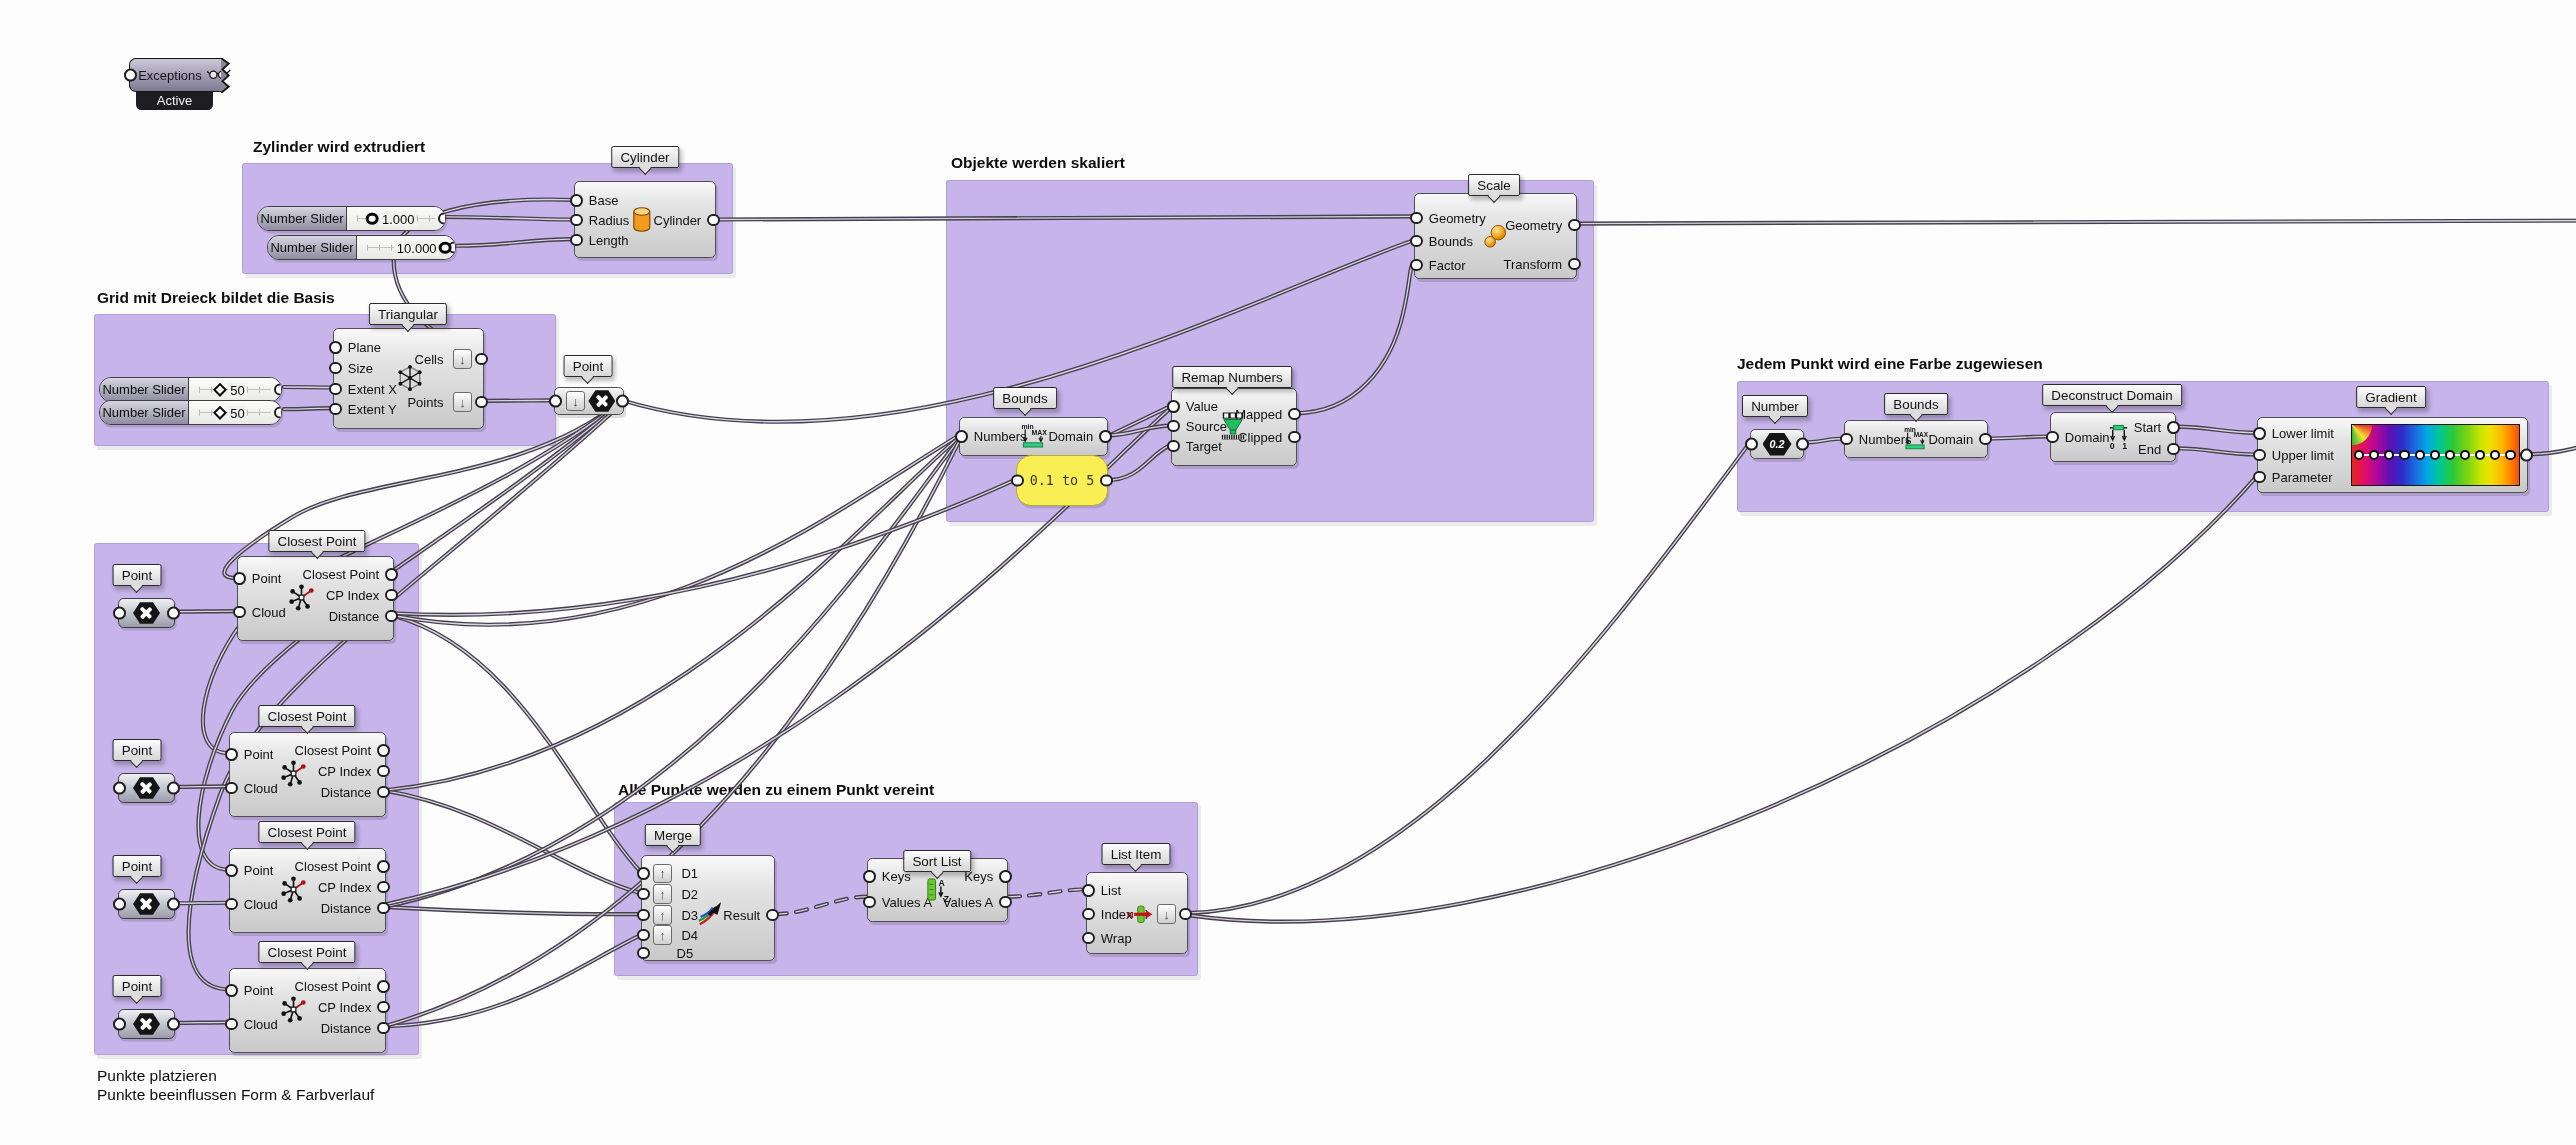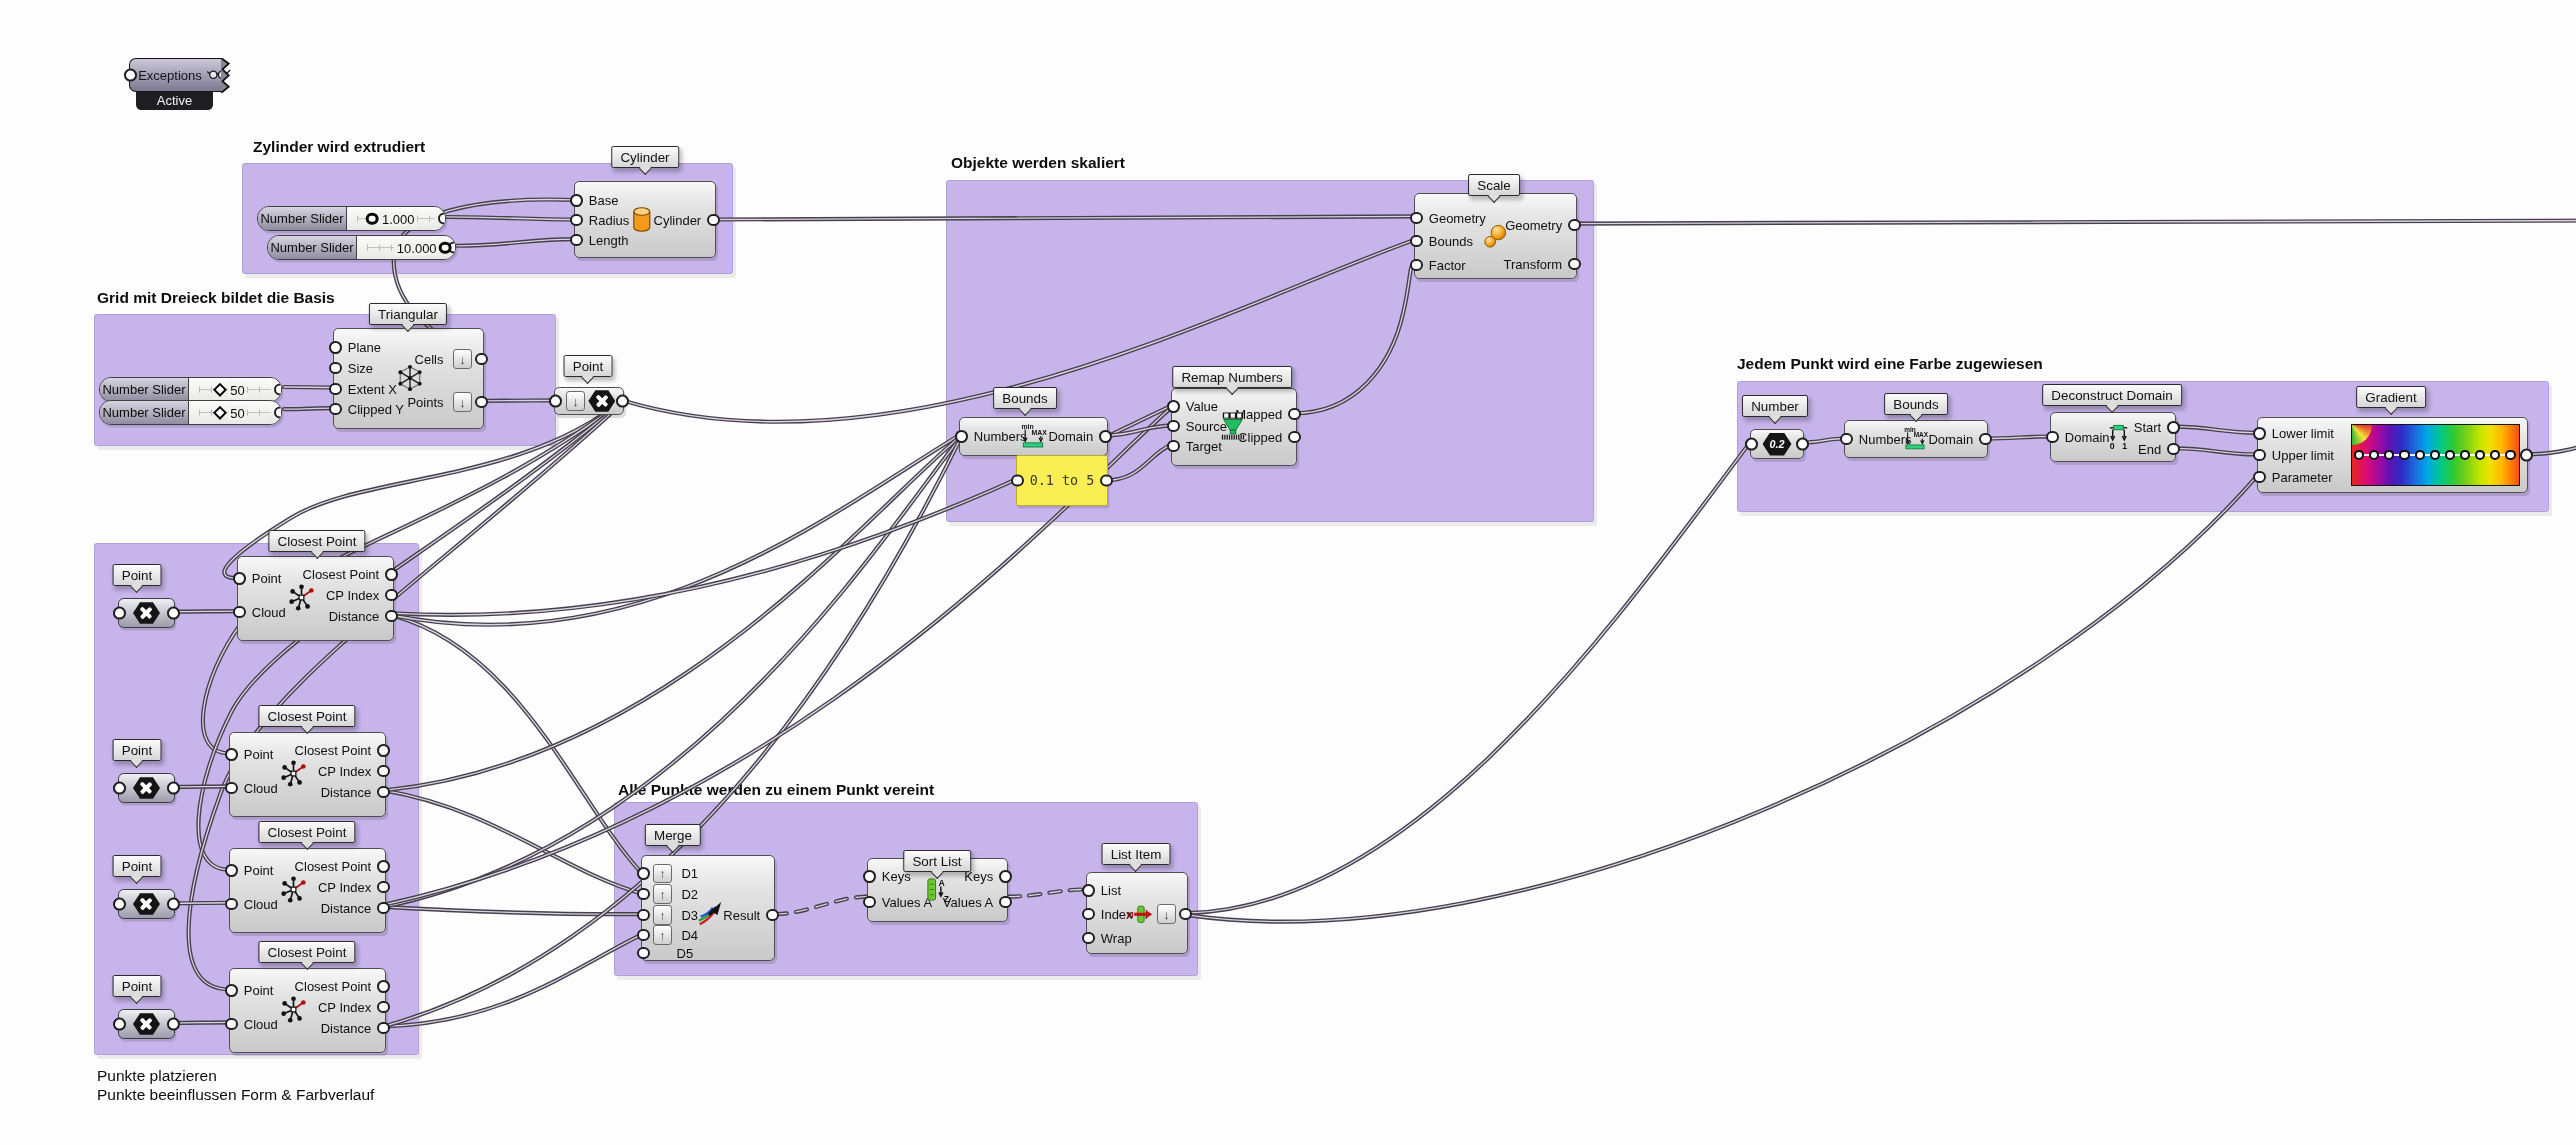--- a/index.html
+++ b/index.html
@@ -27,21 +27,21 @@
   .sline{position:absolute;left:10.3px;right:10.3px;top:50%;height:1px;margin-top:-0.5px;background:#c2c2be}
   .sticks{position:absolute;left:10.3px;right:10.3px;top:50%;height:6.7px;transform:translateY(-50%);background:repeating-linear-gradient(90deg,#b6b6b2 0 1px,transparent 1px 12px)}
   .sknob-c{position:absolute;top:50%;transform:translate(-50%,-50%);width:6.7px;height:6.7px;border:3.1px solid #0a0a0a;border-radius:50%;background:#fff;z-index:2}
   .sknob-d{position:absolute;top:50%;transform:translate(-50%,-50%) rotate(45deg);width:6.2px;height:6.2px;border:2.1px solid #0a0a0a;background:#fff;z-index:2}
   .sval{position:absolute;top:50%;transform:translateY(-50%);font-size:13px;color:#0a0a0a;white-space:nowrap;background:#f2f2ef;padding:0 2.6px;z-index:1}
   .hexp{position:absolute;width:55px;height:28px;background:linear-gradient(180deg,#eef0f4,#9b9baa);border:1.5px solid #3c3c3c;border-radius:5.7px;display:flex;align-items:center;justify-content:center;box-shadow:1.5px 2.6px 0 rgba(0,0,0,.13);z-index:3}
   .hex{width:31px;height:25px;background:#151515;clip-path:polygon(26% 0,74% 0,100% 50%,74% 100%,26% 100%,0 50%);display:flex;align-items:center;justify-content:center;position:relative;color:#fff}
   .hx1,.hx2{position:absolute;width:14.4px;height:3.6px;background:#fff;border-radius:1.5px}
   .hx1{transform:rotate(45deg)}.hx2{transform:rotate(-45deg)}
   .hexnum{font-size:10.8px;font-weight:bold;font-style:italic}
-  .panel{position:absolute;background:#f9ef54;border:1.5px solid #b7ab35;border-radius:2px;display:flex;align-items:center;justify-content:center;font-family:"DejaVu Sans Mono",monospace;font-size:13.4px;color:#3a3a2a;box-shadow:1.5px 2.6px 0 rgba(0,0,0,.12);z-index:3}
+  .panel{position:absolute;background:#f9ef54;border:1.5px solid #b7ab35;border-radius:15px;display:flex;align-items:center;justify-content:center;font-family:"DejaVu Sans Mono",monospace;font-size:13.4px;color:#3a3a2a;box-shadow:1.5px 2.6px 0 rgba(0,0,0,.12);z-index:3}
   .rainbow{position:absolute;left:93px;top:5.7px;right:7.2px;bottom:5.7px;border:1.5px solid #161616;background:linear-gradient(90deg,#e6281e 0%,#e00c6e 8%,#a508a0 16%,#5a14b4 23%,#2e2cc8 30%,#1e64dc 37%,#00a8e6 45%,#00c88c 53%,#32c832 61%,#7dd214 69%,#c8e600 77%,#f0e000 83%,#ffb400 90%,#ff7800 96%,#f05014 100%);z-index:1}
   .gline{position:absolute;left:98px;right:13.4px;top:50%;height:2.1px;margin-top:-1px;background:rgba(255,255,255,.9);z-index:2}
   .gdots{position:absolute;left:96px;right:11.3px;top:50%;transform:translateY(-50%);display:flex;justify-content:space-between;align-items:center;z-index:3}
   .gdot{width:6.2px;height:6.2px;border:2.3px solid #0e0e0e;background:#fff;border-radius:50%}
   .gcorner{position:absolute;left:94px;top:7.2px;width:19.6px;height:19.6px;background:conic-gradient(from 90deg at 0% 0%,#e63030 0deg,#f2e430 48deg,#35b43a 90deg);border-radius:0 0 21.6px 0;z-index:2}
   .excap{position:absolute;left:129px;top:58px;width:83px;height:32px;background:linear-gradient(180deg,#ccc8d9,#7d7990);border:1.8px solid #141414;border-right:none;border-radius:6.7px 0 0 6.7px;display:flex;align-items:center;gap:5.2px;padding-left:8.2px;z-index:3}
   .exlabel{font-size:13px;color:#15151c}
   .exbar{position:absolute;left:136px;top:92px;width:77px;height:17.5px;background:#1d1d22;border-radius:0 0 5.2px 5.2px;color:#f4f4f4;display:flex;align-items:center;justify-content:center;font-size:13px;z-index:2}
   .teeth{position:absolute;top:-1.5px;z-index:3}
   .lgrip{position:absolute;left:-5.7px;top:50%;transform:translateY(-50%)}
@@ -241,21 +241,21 @@
   <div class="port in" style="top:39px">
       <span class="grip"></span>
       <span class="pl">Size</span>
     </div>
   <div class="port in" style="top:60px">
       <span class="grip"></span>
       <span class="pl">Extent X</span>
     </div>
   <div class="port in" style="top:80px">
       <span class="grip"></span>
-      <span class="pl">Clipped Y</span>
+      <span class="pl">Extent Y</span>
     </div>
   <div class="cicon" style="left:61px;top:34px">
       <svg viewBox="0 0 62 62" width="30" height="30">
         <g stroke="#222" stroke-width="3" fill="none">
           <path d="M31 8 L31 54 M11 19 L51 43 M11 43 L51 19"></path>
           <path d="M31 8 L11 19 M31 8 L51 19 M51 19 L51 43 M51 43 L31 54 M31 54 L11 43 M11 43 L11 19" stroke-opacity=".5"></path>
         </g>
         <g fill="#111">
           <circle cx="31" cy="8" r="4"></circle>
           <circle cx="51" cy="19" r="4"></circle>

